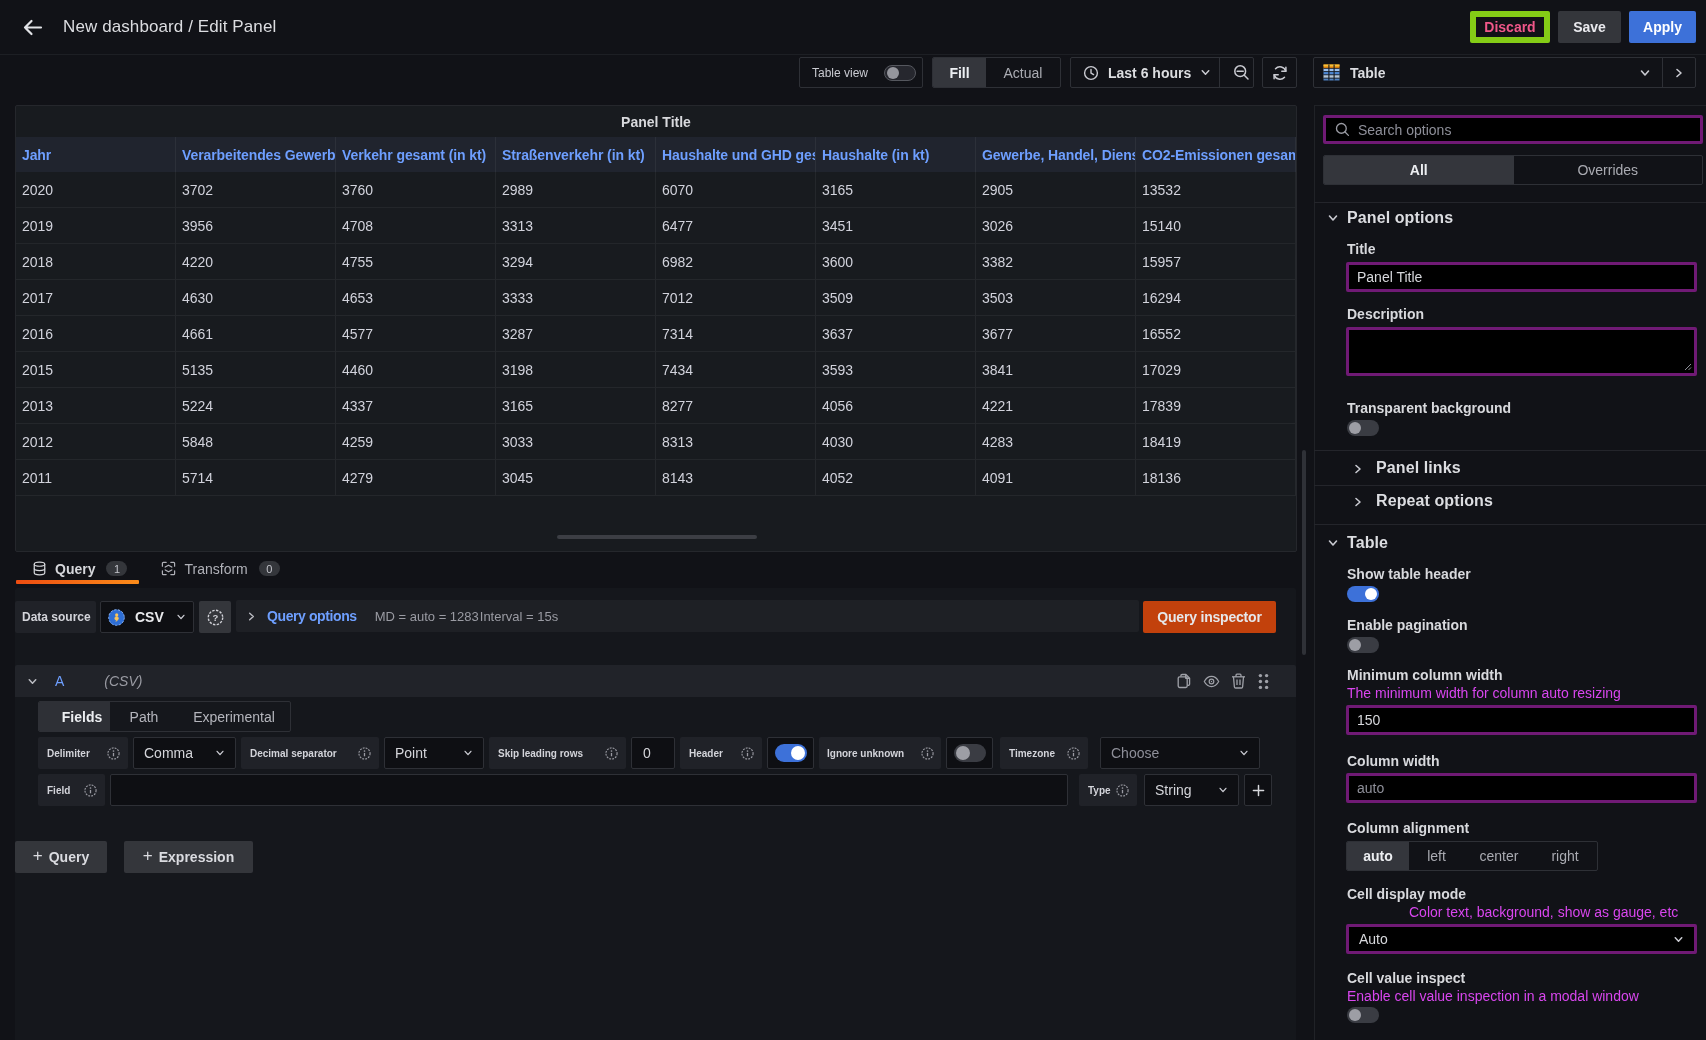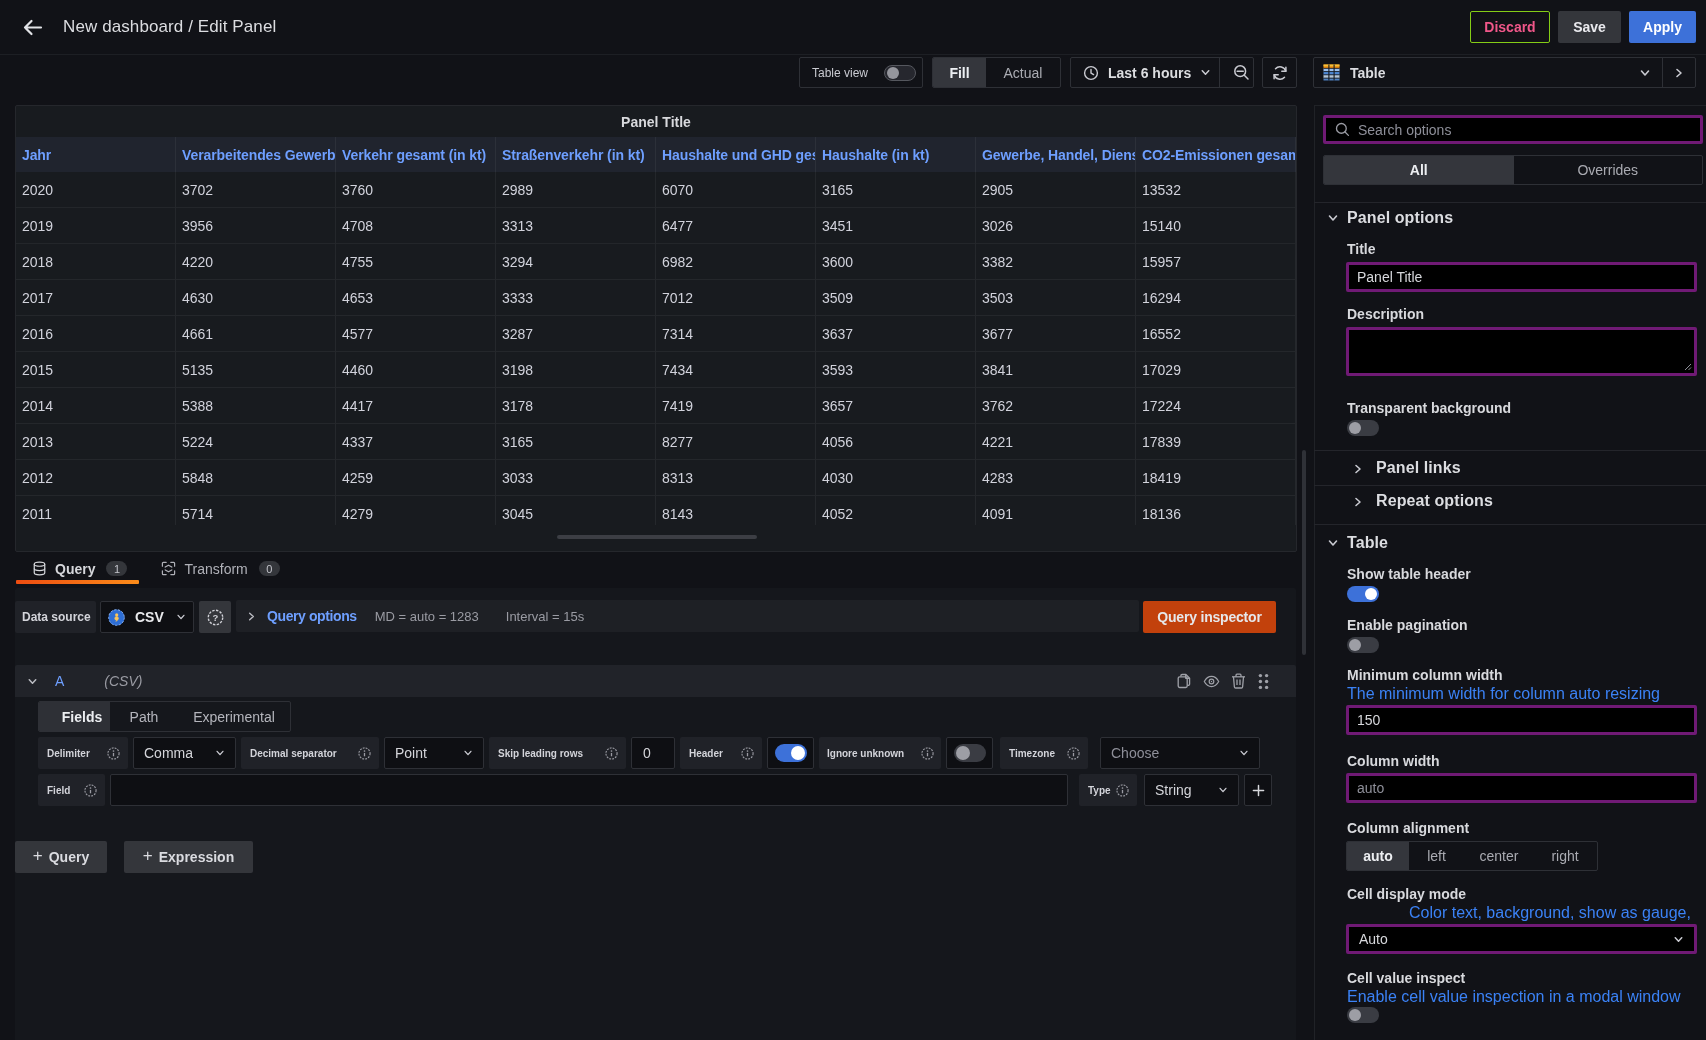--- a/index.html
+++ b/index.html
@@ -5,21 +5,21 @@
 * { margin:0; padding:0; box-sizing:border-box; }
 html,body { width:1706px; height:1040px; background:#111217; font-family:"Liberation Sans", sans-serif; overflow:hidden; position:relative; color:#ccccdc; }
 .abs { position:absolute; }
 svg { display:block; }
 
 
 .topbar { position:absolute; left:0; top:0; width:1706px; height:55px; background:#111217; border-bottom:1px solid #1d1f24; }
 .backbtn { position:absolute; left:20px; top:15px; width:25px; height:25px; }
 .pagetitle { position:absolute; left:63px; top:17px; font-size:17px; font-weight:400; color:#dcdde1; letter-spacing:0.1px; }
 .btn { position:absolute; top:11px; height:32px; border-radius:2px; font-size:14px; font-weight:700; display:flex; align-items:center; justify-content:center; }
-.btn-discard { left:1470px; width:80px; border:1px solid #84cc16; color:#f1578a; background:transparent; }
+.btn-discard { left:1470px; width:80px; border:6px solid #84cc16; color:#f1578a; background:transparent; }
 .btn-save { left:1558px; width:63px; background:#34363b; color:#eaeaee; }
 .btn-apply { left:1629px; width:67px; background:#3d71d9; color:#ffffff; }
 
 
 .tbox { position:absolute; top:57px; height:31px; border:1px solid #2e3036; border-radius:2px; background:transparent; display:flex; align-items:center; }
 .tableview { left:799px; width:124px; padding-left:12px; }
 .tableview .lbl { font-size:12px; color:#c9cad1; }
 .segwrap { left:932px; width:129px; padding:0; overflow:hidden; }
 .seg { height:100%; display:flex; align-items:center; justify-content:center; font-size:14px; }
 .seg.on { background:#34363c; color:#eceff3; font-weight:700; width:53px; }
@@ -57,21 +57,21 @@
 .qheader { position:absolute; left:15px; top:665px; width:1281px; height:32px; background:#212329; border-radius:2px 2px 0 0; display:flex; align-items:center; }
 .qbody { position:absolute; left:15px; top:697px; width:1281px; height:130px; }
 
 .addbtn { position:absolute; top:841px; height:32px; background:#34363b; border-radius:2px; display:flex; align-items:center; justify-content:center; gap:6px; font-size:14px; font-weight:700; color:#dadbe0; }
 
 
 .viz { position:absolute; left:1313px; top:57px; width:383px; height:31px; border:1px solid #2e3036; border-radius:2px; display:flex; align-items:center; }
 .optpane { position:absolute; left:1314px; top:105px; width:392px; height:935px; border-top:1px solid #202227; border-left:1px solid #202227; }
 .sinput { background:#000000; border:3px solid #701a75; border-radius:2px; position:absolute; display:flex; align-items:center; font-size:14px; }
 .slabel { position:absolute; font-size:14px; font-weight:700; color:#d8d9dd; }
-.sdesc { position:absolute; font-size:16px; font-weight:400; color:#3b82f6; }
+.sdesc { position:absolute; font-size:14px; font-weight:400; color:#d946ef; }
 .shead { position:absolute; font-size:16px; font-weight:700; color:#dcdde1; letter-spacing:0.1px; }
 .sdivider { position:absolute; height:1px; background:#24252b; }
 .switch { position:absolute; width:32px; height:16px; border-radius:8px; }
 .switch.off { background:#3a3c43; }
 .switch.off::after { content:""; position:absolute; left:2px; top:2px; width:12px; height:12px; border-radius:50%; background:#9d9ea5; }
 .switch.on { background:#3d71d9; }
 .switch.on::after { content:""; position:absolute; right:2px; top:2px; width:12px; height:12px; border-radius:50%; background:#ffffff; }
 .vscroll { position:absolute; left:1302px; top:450px; width:4px; height:205px; background:#2f3137; border-radius:2px; }
 </style>
 </head>
@@ -196,31 +196,20 @@
         <div class="cell">5135</div>
         <div class="cell">4460</div>
         <div class="cell">3198</div>
         <div class="cell">7434</div>
         <div class="cell">3593</div>
         <div class="cell">3841</div>
         <div class="cell">17029</div>
         <div class="cell"></div>
       </div>
   <div class="trow">
-        <div class="cell">2014</div>
-        <div class="cell">5388</div>
-        <div class="cell">4417</div>
-        <div class="cell">3178</div>
-        <div class="cell">7419</div>
-        <div class="cell">3657</div>
-        <div class="cell">3762</div>
-        <div class="cell">17224</div>
-        <div class="cell"></div>
-      </div>
-  <div class="trow">
         <div class="cell">2013</div>
         <div class="cell">5224</div>
         <div class="cell">4337</div>
         <div class="cell">3165</div>
         <div class="cell">8277</div>
         <div class="cell">4056</div>
         <div class="cell">4221</div>
         <div class="cell">17839</div>
         <div class="cell"></div>
       </div>
@@ -297,21 +286,21 @@
         <text x="8.5" y="12" font-size="9.5" font-weight="700" fill="#d0d1d7" text-anchor="middle" font-family="Liberation Sans">?</text>
       </svg>
   </div>
 </div>
 <div class="qirow">
   <svg style="margin-left:10px" width="11" height="11" viewBox="0 0 12 12">
       <path d="M4 2.5 L8 6 L4 9.5" stroke="#b9bac0" stroke-width="1.6" fill="none" stroke-linecap="round" stroke-linejoin="round"></path>
     </svg>
   <span style="margin-left:10px; font-size:14px; font-weight:700; letter-spacing:-0.4px; color:#6e9fff;">Query options</span>
   <span style="margin-left:18px; font-size:13px; color:#9a9ba3;">MD = auto = 1283</span>
-  <span style="margin-left:27px; font-size:13px; color:#9a9ba3;">Interval = 15s</span>
+  <span style="margin-left:1px; font-size:13px; color:#9a9ba3;">Interval = 15s</span>
 </div>
 <div class="qinspector">Query inspector</div>
 
 <div class="qheader">
   <svg style="margin-left:12px" width="11" height="11" viewBox="0 0 12 12">
       <path d="M2.5 4 L6 8 L9.5 4" stroke="#b9bac0" stroke-width="1.6" fill="none" stroke-linecap="round" stroke-linejoin="round"></path>
     </svg>
   <span style="margin-left:17px; font-size:14px; font-weight:500; color:#6e9fff;">A</span>
   <span style="margin-left:40px; font-size:14px; font-style:italic; color:#9a9ba3;">(CSV)</span>
   <div style="position:absolute; right:26px; top:0; height:32px; display:flex; align-items:center; gap:11px;">

